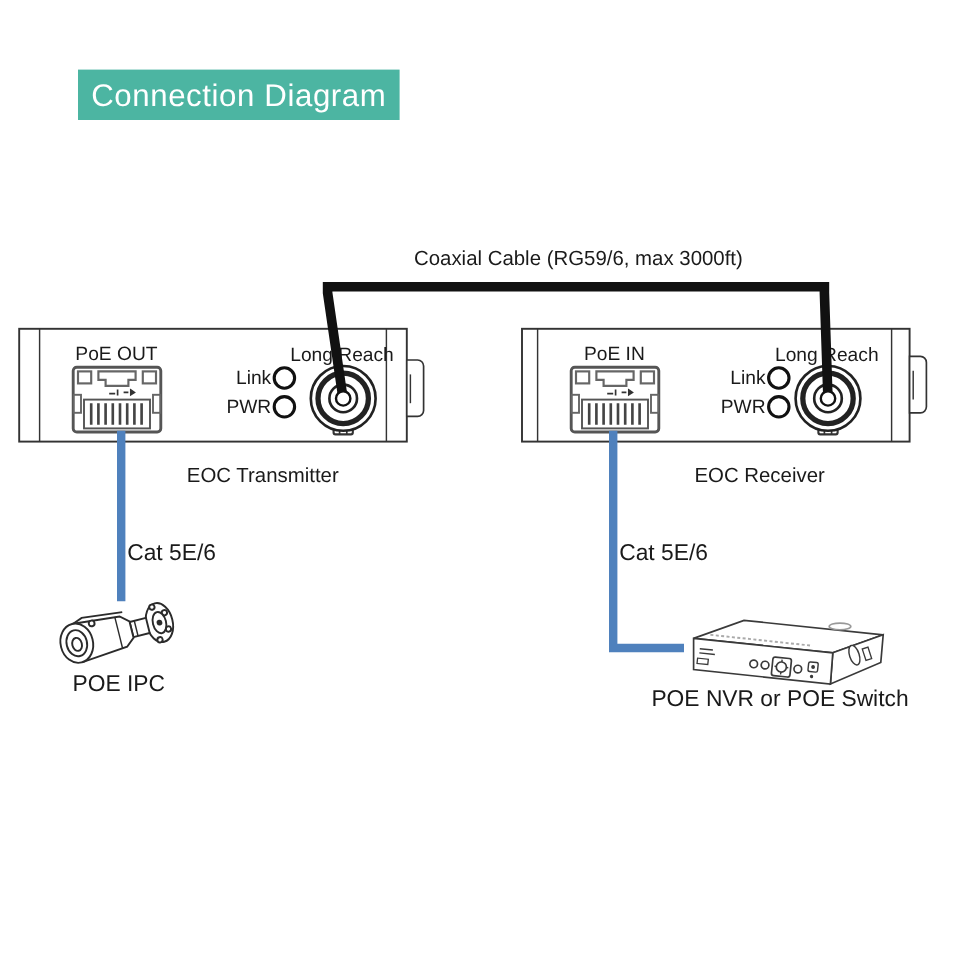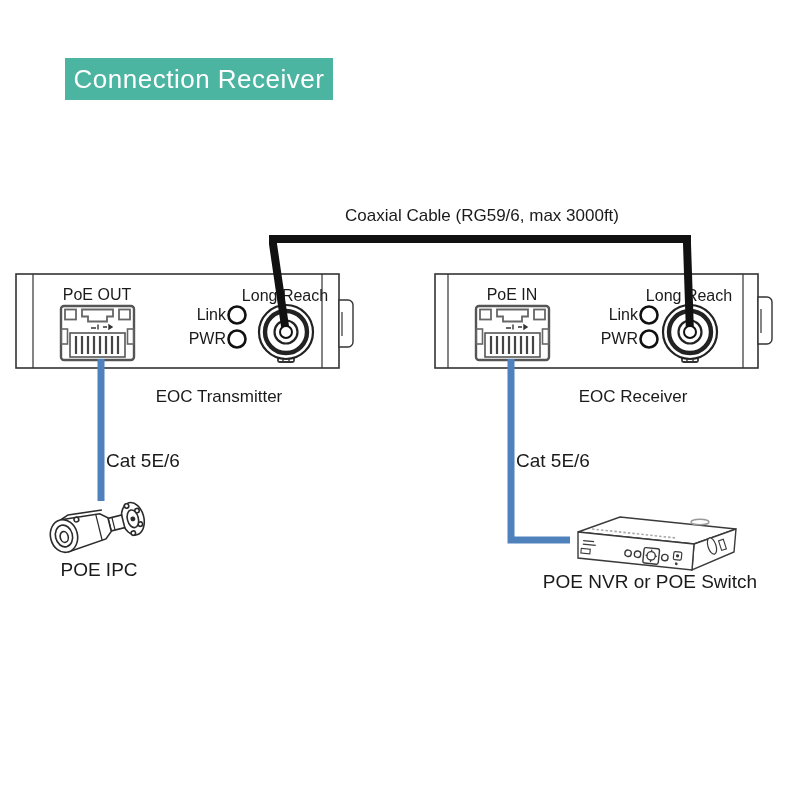--- a/index.html
+++ b/index.html
@@ -18,21 +18,21 @@
     fill:#1a1a1a;
   }
   .lbl16{font-size:16px;}
   .lbl17{font-size:17px;}
   .lbl19{font-size:19px;}
 </style>
 </head>
 <body>
 
 <div class="banner">
-  <span>Connection Receiver</span>
+  <span>Connection Diagram</span>
 </div>
 
 <svg width="800" height="800" viewBox="0 0 800 800">
 
   <defs>
 
     <g id="rj45">
       <rect x="1" y="1" width="73" height="54" rx="3" fill="#fff" stroke="#555" stroke-width="2.4"></rect>
       <rect x="5" y="4.5" width="11" height="10" fill="none" stroke="#666" stroke-width="1.8"></rect>
       <rect x="59" y="4.5" width="11" height="10" fill="none" stroke="#666" stroke-width="1.8"></rect>

